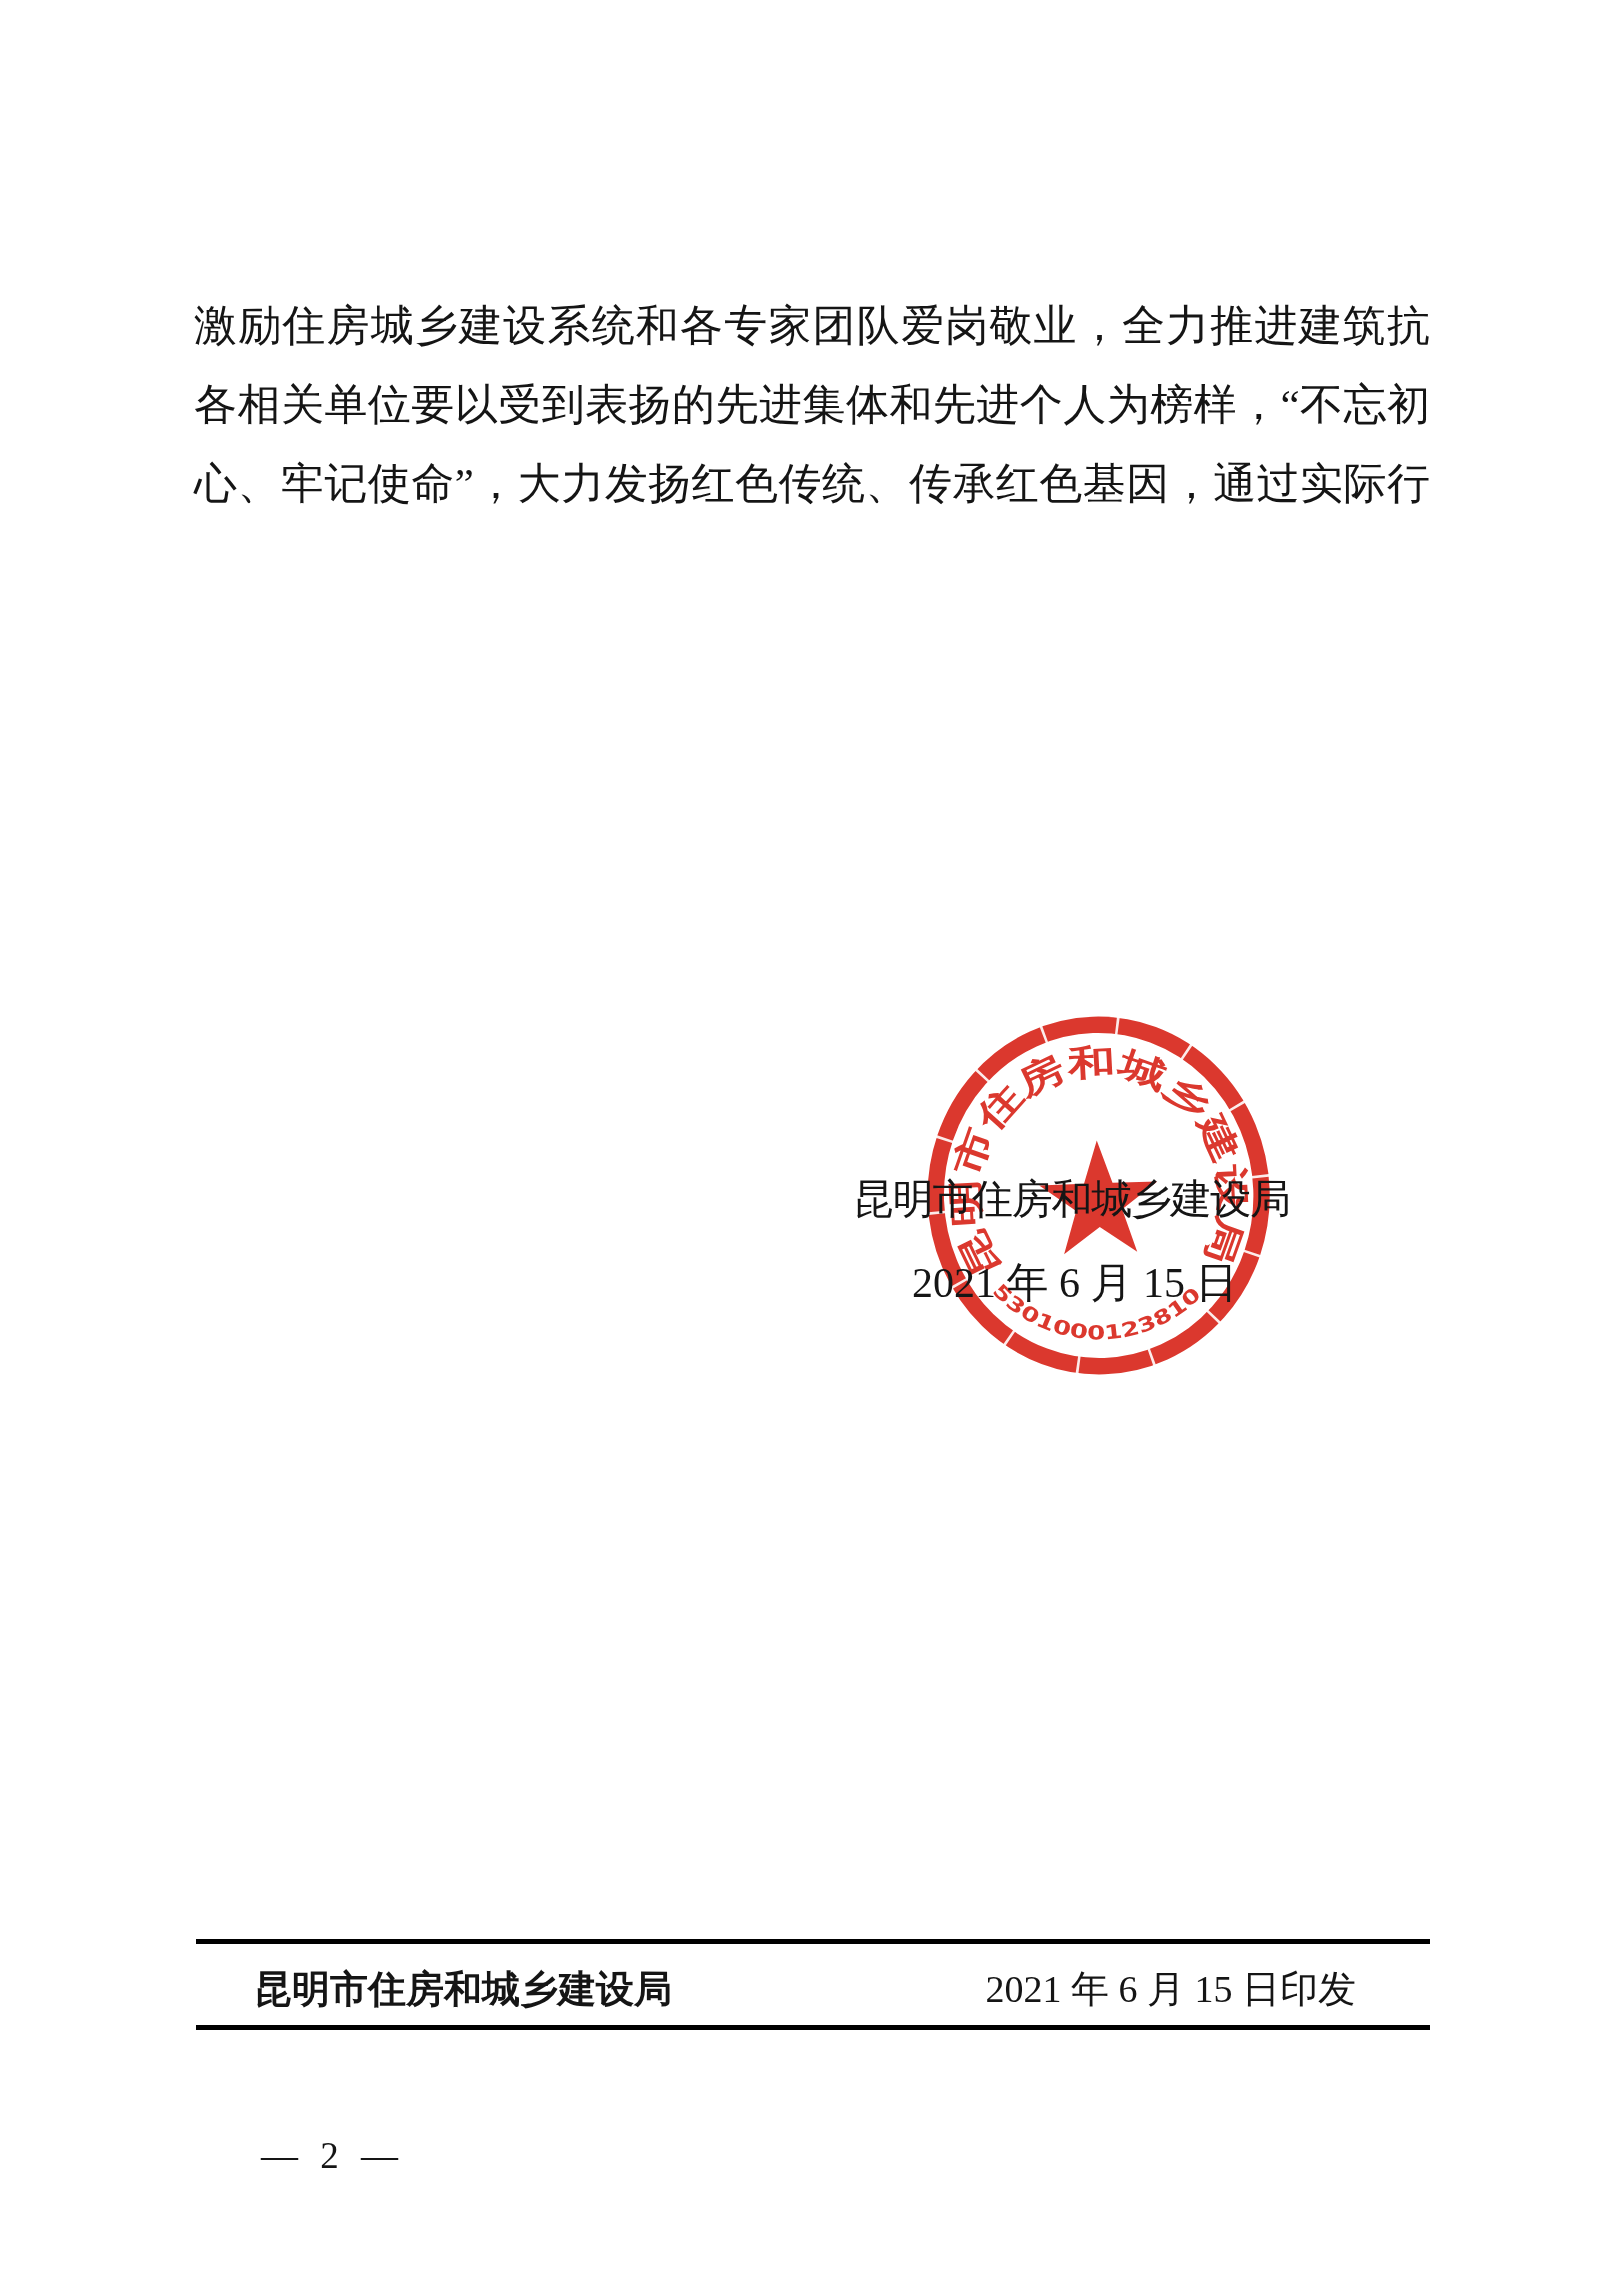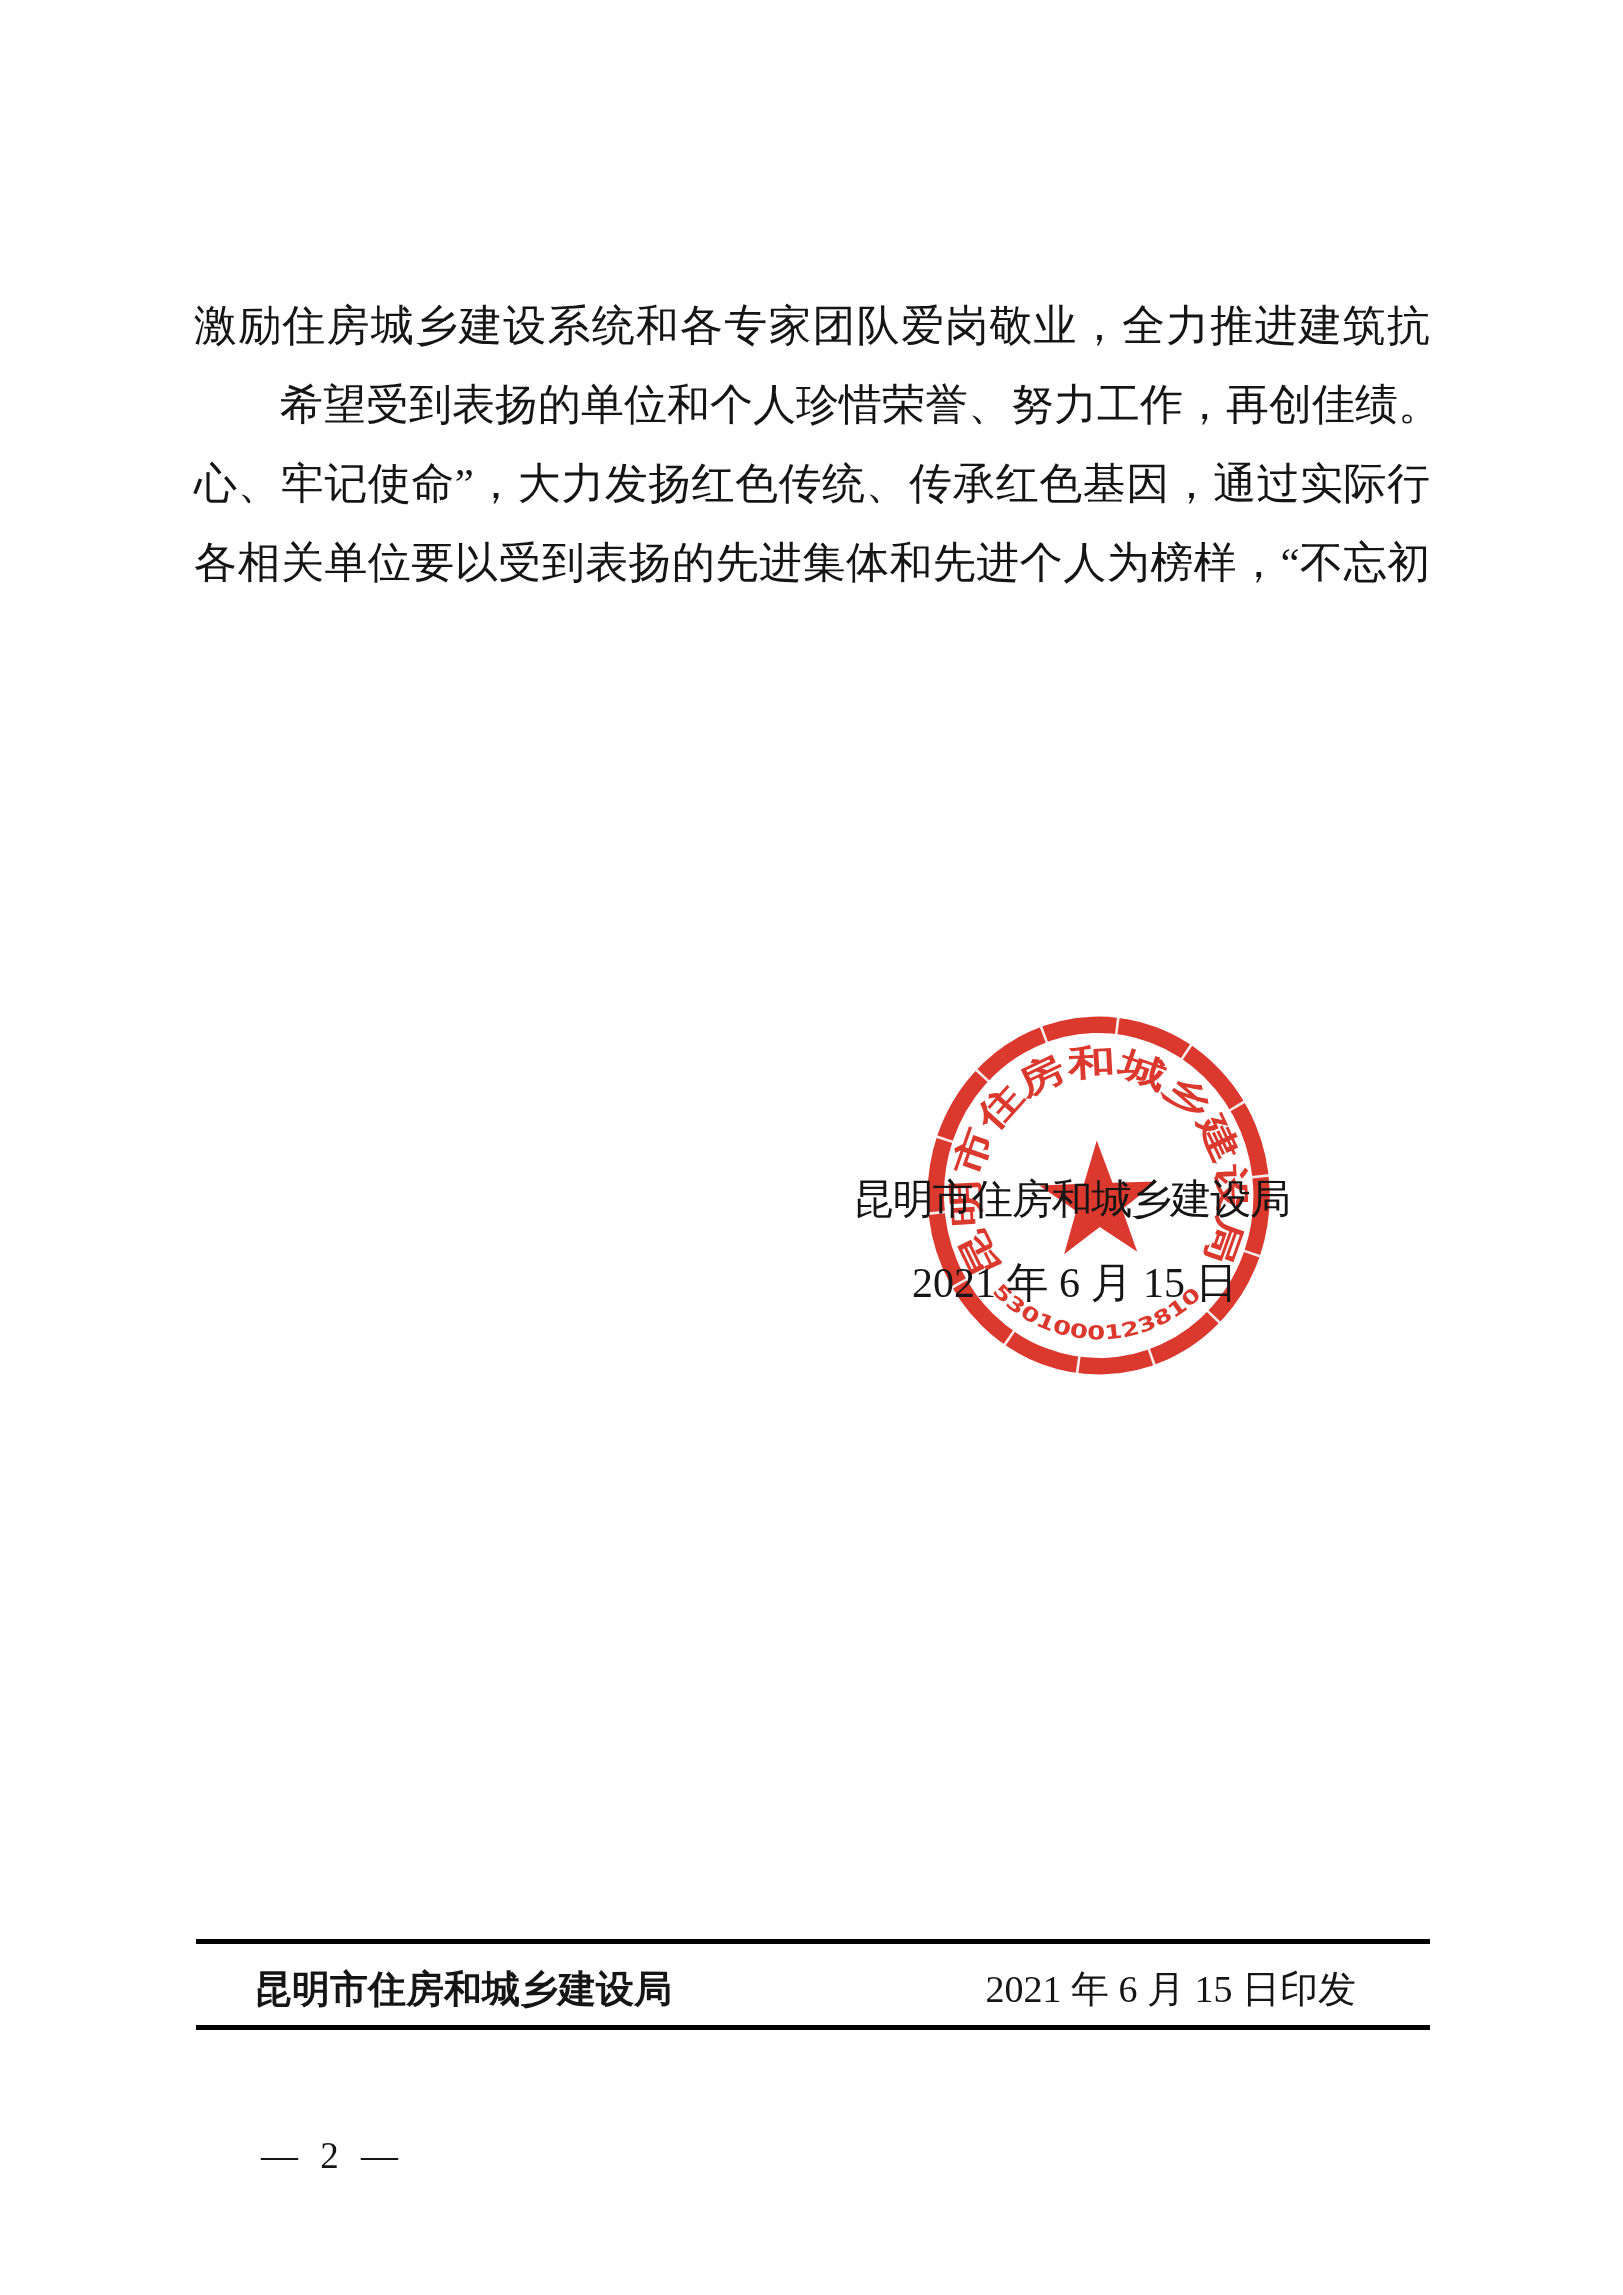--- a/index.html
+++ b/index.html
@@ -53,23 +53,22 @@
     font-size:37px; letter-spacing:6.5px; white-space:nowrap;
   }
 </style>
 </head>
 <body>
 
 <div class="page">
 
   <div class="body-text">
     <div class="line">激励住房城乡建设系统和各专家团队爱岗敬业，全力推进建筑抗</div>
-    <div class="line indent">希望受到表扬的单位和个人珍惜荣誉、努力工作，再创佳绩。</div>
+    <div class="line">各相关单位要以受到表扬的先进集体和先进个人为榜样，“不忘初</div>
     <div class="line">心、牢记使命”，大力发扬红色传统、传承红色基因，通过实际行</div>
-    <div class="line">各相关单位要以受到表扬的先进集体和先进个人为榜样，“不忘初</div>
   </div>
 
   <svg class="seal" viewBox="0 0 535 558">
 
     <ellipse cx="267" cy="279" rx="249" ry="261" fill="none" stroke="#d9291e" stroke-width="25"></ellipse>
 
     <ellipse cx="267" cy="279" rx="249" ry="261" fill="none" stroke="#ffffff" stroke-width="33" stroke-dasharray="4 110" stroke-dashoffset="17" opacity="0.9"></ellipse>
 
     <polygon points="267,195 288.8,260.1 357.3,260.6 302.2,301.4 322.9,366.9 267,327 211.1,366.9 231.8,301.4 176.7,260.6 245.2,260.1" fill="#d9291e"></polygon>
 

